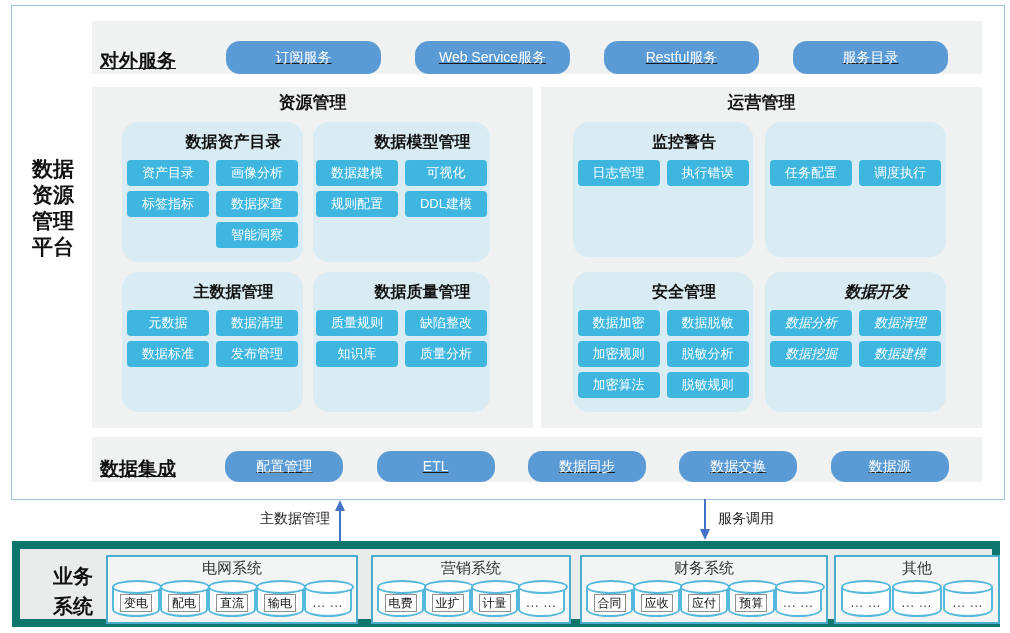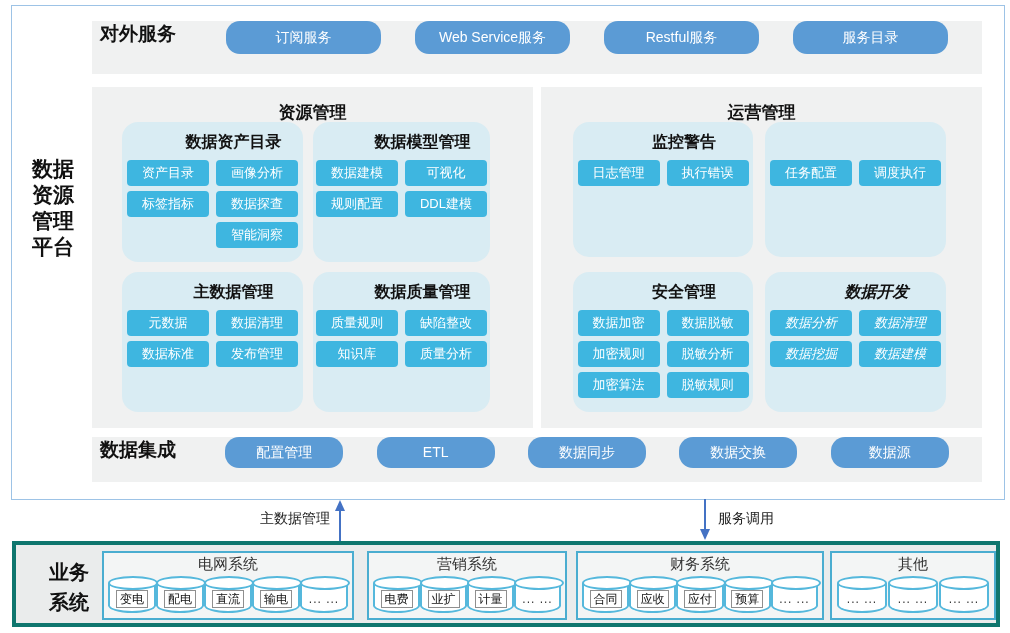--- a/index.html
+++ b/index.html
@@ -12,36 +12,36 @@
   
   .main-box{left:11px;top:5px;width:994px;height:495px;border:1px solid #9dc3e6;box-sizing:border-box;}
   .side-label{
     left:20px;top:156px;width:66px;text-align:center;
     font-size:21px;font-weight:bold;line-height:26px;white-space:pre-line;color:#111;
   }
 
   
   .gray{background:#f0f1f1;}
 
-  .band{display:flex;align-items:flex-start;box-sizing:border-box;}
+  .band{display:flex;align-items:flex-end;box-sizing:border-box;text-decoration:underline;}
   .band-external{left:92px;top:21px;width:890px;height:53px;}
   .band-integration{left:92px;top:437px;width:890px;height:45px;}
   .band-label{font-size:19px;font-weight:bold;margin-left:8px;width:92px;flex:none;color:#111;}
   .band-buttons{flex:1;display:flex;justify-content:space-evenly;align-items:center;}
   .btn-blue{
     background:#5b9bd5;color:#fff;border-radius:14px;text-align:center;
     font-size:14px;line-height:33px;height:33px;width:155px;
   }
   .band-integration .btn-blue{width:118px;height:31px;line-height:31px;}
 
   
   .panel{box-sizing:border-box;}
   .panel-left{left:92px;top:87px;width:441px;height:341px;}
   .panel-right{left:541px;top:87px;width:441px;height:341px;}
-  .panel-title{text-align:center;font-size:17px;font-weight:bold;padding-top:14px;color:#111;}
+  .panel-title{text-align:center;font-size:17px;font-weight:bold;padding-top:4px;color:#111;}
 
   
   .card{
     position:absolute;background:#d9ecf3;border-radius:16px;box-sizing:border-box;
     padding-top:4px;
   }
   .card-title{text-align:center;font-size:16px;font-weight:bold;height:24px;line-height:24px;margin-top:4px;margin-bottom:6px;color:#111;padding-left:42px;}
   .chip-row{display:flex;justify-content:center;gap:7px;margin-bottom:5px;}
   .chip{
     background:#3eb6e0;color:#fff;border-radius:4px;width:82px;height:26px;
@@ -51,21 +51,21 @@
 
   
   .flow-label{font-size:14px;color:#222;}
   .flow-svg{left:0;top:497px;width:1010px;height:46px;}
   .flow-up-label{left:260px;top:510px;}
   .flow-down-label{left:718px;top:510px;text-align:center;}
 
   
   .business-box{
     left:12px;top:541px;width:988px;height:86px;background:#eaecec;
-    border:4px solid #0f766e;box-sizing:border-box;
+    border:8px solid #0f766e;box-sizing:border-box;
   }
   .business-label{
     left:20px;top:12px;width:66px;text-align:center;font-size:20px;font-weight:bold;
     line-height:30px;white-space:pre-line;color:#111;
   }
   .sys-box{
     position:absolute;top:6px;height:69px;background:#f3f5f5;border:2px solid #4aadd0;
     box-sizing:border-box;
   }
   .sys-title{text-align:center;font-size:15px;color:#333;margin-top:2px;}

